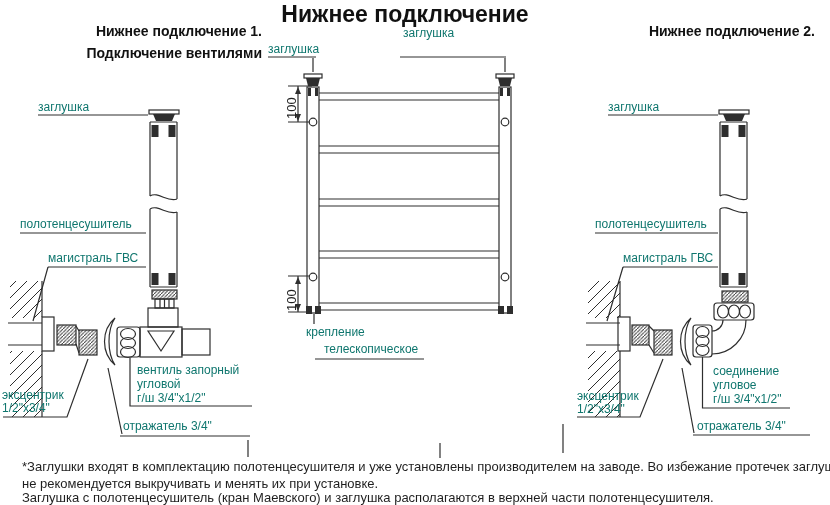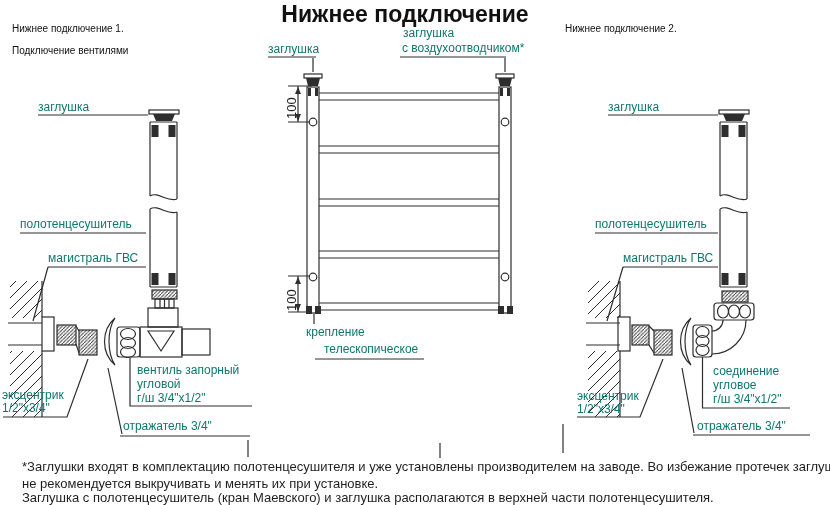--- a/index.html
+++ b/index.html
@@ -1,20 +1,20 @@
 <!DOCTYPE html>
 <html><head>
 <meta charset="utf-8">
 <style>
   html,body{margin:0;padding:0;background:#ffffff;}
   .stage{position:relative;width:830px;height:505px;background:#ffffff;overflow:hidden;
          font-family:"Liberation Sans","DejaVu Sans",sans-serif;color:#1f1f1f;}
   svg{position:absolute;left:0;top:0;}
   .lbl{position:absolute;font-size:12px;line-height:1.05;white-space:nowrap;color:#0f766e;}
-  .hd{position:absolute;font-size:10px;font-weight:normal;text-align:left;white-space:nowrap;color:#111;}
+  .hd{position:absolute;font-size:14px;font-weight:bold;text-align:right;white-space:nowrap;color:#111;}
   .title{position:absolute;left:0;width:810px;top:1px;text-align:center;
          font-size:23px;font-weight:bold;color:#111;}
   .vlbl{position:absolute;font-size:13px;white-space:nowrap;transform:rotate(-90deg);
         transform-origin:left top;color:#1f1f1f;}
   .note{position:absolute;left:22px;font-size:13px;white-space:nowrap;color:#1f1f1f;}
 </style>
 </head>
 <body>
 
 <div class="stage">
@@ -199,21 +199,20 @@
   <div class="lbl" style="left:48px;top:252px;">магистраль ГВС</div>
   <div class="lbl" style="left:2px;top:389px;">эксцентрик</div>
   <div class="lbl" style="left:2px;top:402px;">1/2"х3/4"</div>
   <div class="lbl" style="left:123px;top:420px;">отражатель 3/4"</div>
   <div class="lbl" style="left:137px;top:364px;">вентиль запорный</div>
   <div class="lbl" style="left:137px;top:378px;">угловой</div>
   <div class="lbl" style="left:137px;top:392px;">г/ш 3/4"х1/2"</div>
 
   <div class="lbl" style="left:268px;top:43px;">заглушка</div>
   <div class="lbl" style="left:403px;top:27px;">заглушка</div>
-  <div class="lbl" style="left:402px;top:42px;">с воздухоотводчиком*</div>
   <div class="vlbl" style="left:284px;top:119px;">100</div>
   <div class="vlbl" style="left:284px;top:311px;">100</div>
   <div class="lbl" style="left:306px;top:326px;">крепление</div>
   <div class="lbl" style="left:317px;top:343px;margin-left:7px;">телескопическое</div>
 
   <div class="lbl" style="left:608px;top:101px;">заглушка</div>
   <div class="lbl" style="left:595px;top:218px;">полотенцесушитель</div>
   <div class="lbl" style="left:623px;top:252px;">магистраль ГВС</div>
   <div class="lbl" style="left:577px;top:390px;">эксцентрик</div>
   <div class="lbl" style="left:577px;top:403px;">1/2"х3/4"</div>

